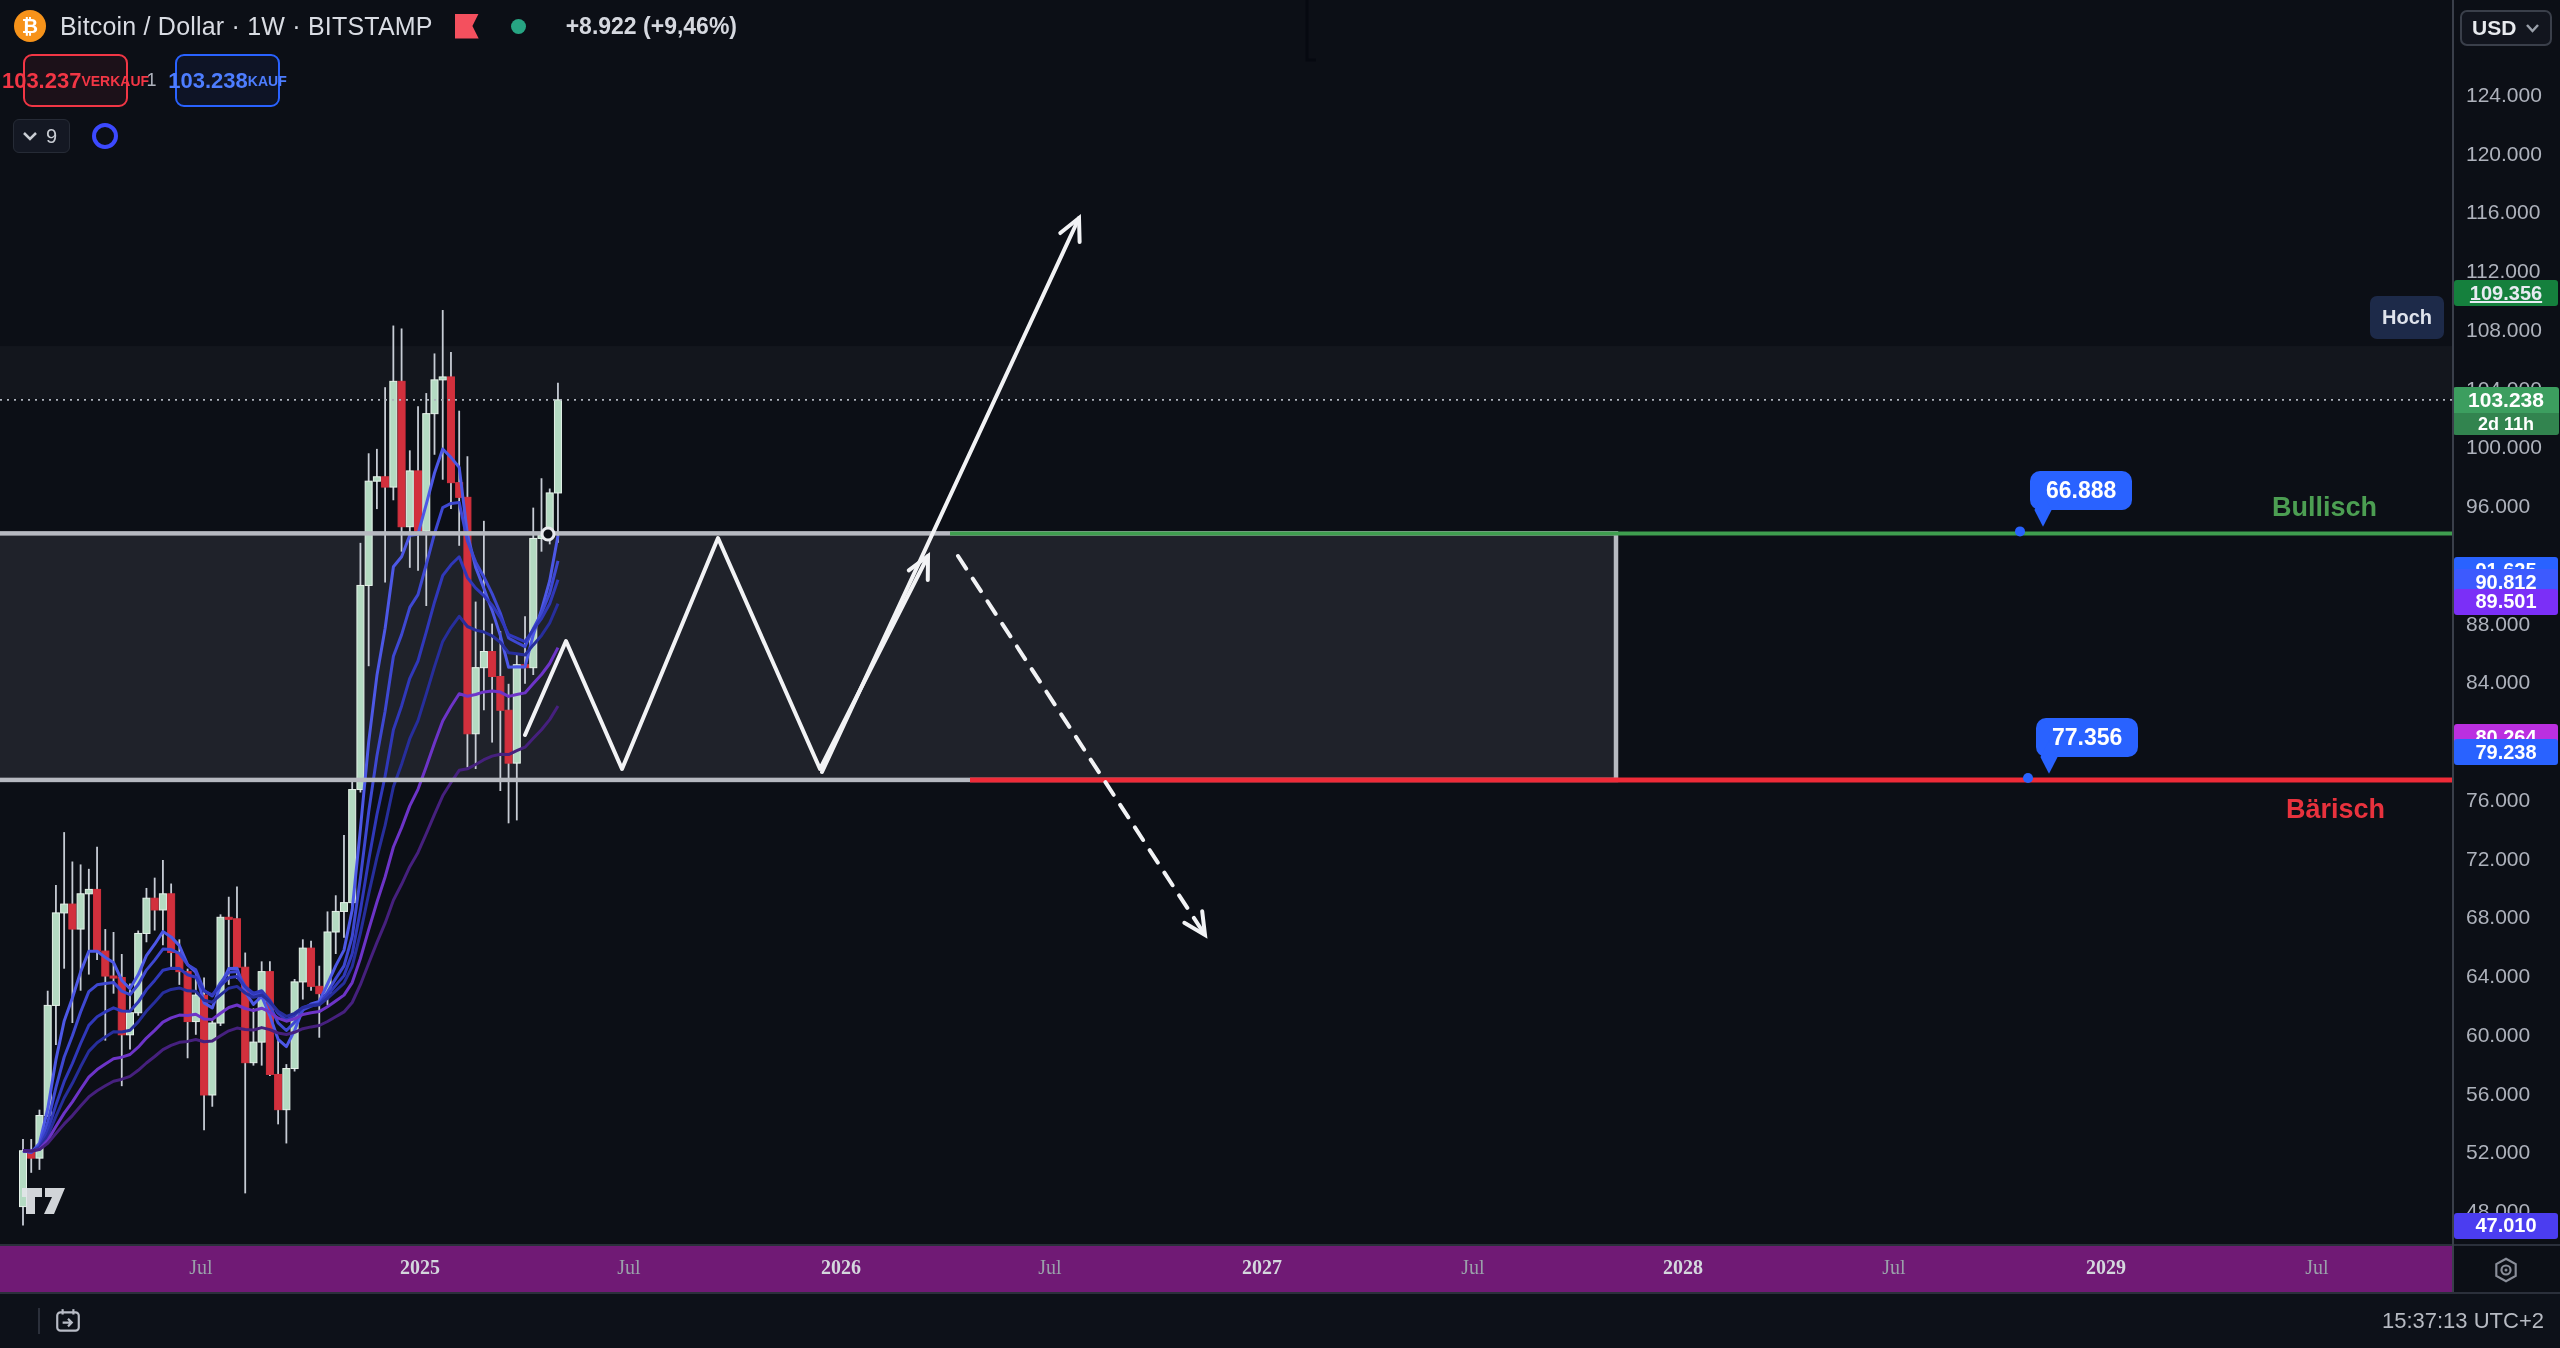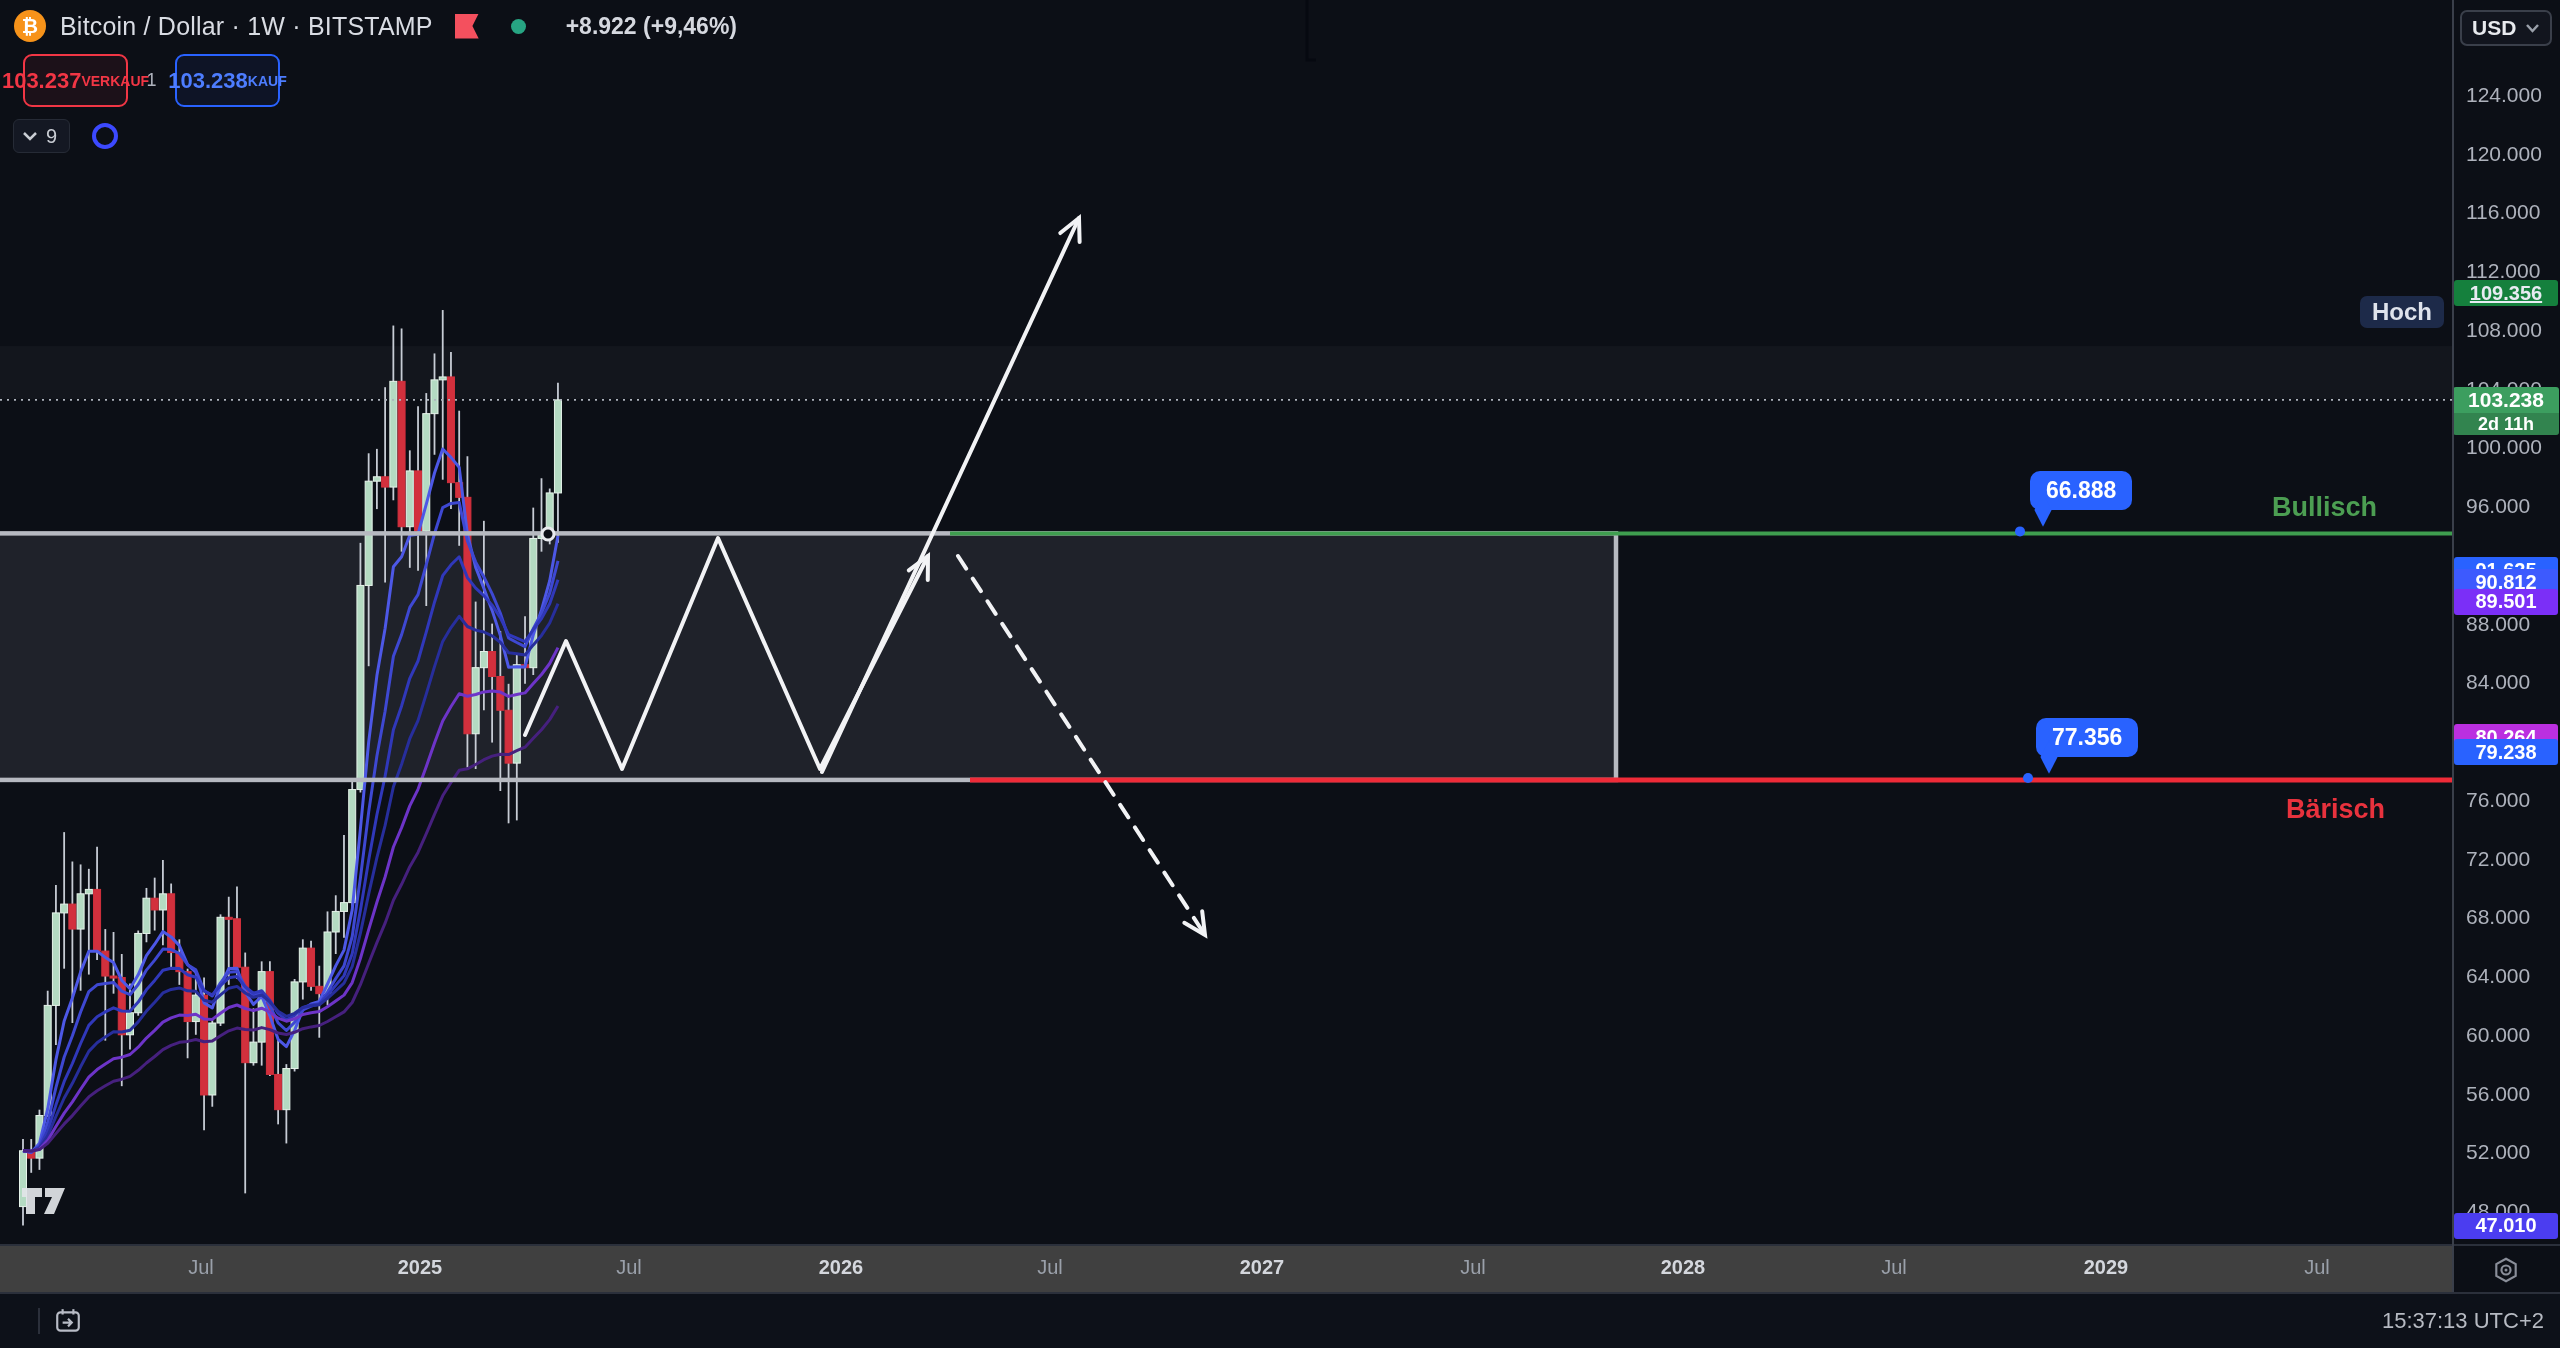--- a/index.html
+++ b/index.html
@@ -32,36 +32,36 @@
   .ring-icon{width:18px;height:18px;border:4px solid #3c49ff;border-radius:50%;}
   
   #tv-watermark{position:absolute;left:20px;top:1184px;opacity:.92;z-index:5;}
   
   .callout{position:absolute;background:#2962ff;color:#fff;font-size:23px;font-weight:700;
            padding:6px 16px;border-radius:10px;z-index:25;}
   .callout::after{content:"";position:absolute;left:4px;bottom:-9px;width:18px;height:18px;background:#2962ff;
                   transform:rotate(45deg) skew(18deg,18deg);z-index:-1;}
   #label-bullisch{position:absolute;font-size:27px;font-weight:700;color:#4c9e52;z-index:25;}
   #label-baerisch{position:absolute;font-size:27px;font-weight:700;color:#e8323d;z-index:25;}
-  #hoch-label{position:absolute;right:8px;background:rgba(32,45,78,.92);color:#dfe3ec;font-size:24px;font-weight:600;
-              padding:2px 12px;border-radius:7px;z-index:25;}
+  #hoch-label{position:absolute;right:8px;background:rgba(32,45,78,.92);color:#dfe3ec;font-size:20px;font-weight:600;
+              padding:10px 12px;border-radius:7px;z-index:25;}
   
   #price-axis{position:absolute;left:2452px;top:0;width:108px;height:1244px;background:#0c0f16;z-index:20;}
   #axis-vline{position:absolute;left:2452px;top:0;width:2px;height:1292px;background:#3a3f4a;z-index:21;}
   #currency-box{position:absolute;left:8px;top:10px;width:92px;height:36px;border:2px solid #3a3f4a;border-radius:7px;
                 background:#12151e;display:flex;align-items:center;justify-content:space-between;padding:0 10px;box-sizing:border-box;}
   #currency-box span{font-size:21px;font-weight:700;color:#e8eaee;}
   .ptick{position:absolute;left:14px;font-size:21px;font-weight:500;color:#aeb2bc;white-space:nowrap;}
   .pbadge{position:absolute;left:2px;width:104px;height:26px;display:flex;align-items:center;justify-content:center;
           font-size:20px;font-weight:700;border-radius:3px;z-index:3;}
   #current-badge{position:absolute;left:1px;width:106px;z-index:4;border-radius:3px;overflow:hidden;text-align:center;color:#fff;}
   #current-badge .cur-val{font-size:21px;font-weight:700;line-height:26px;}
   #current-badge .cur-cnt{font-size:18px;font-weight:600;line-height:22px;background:rgba(0,0,0,.16);}
   
-  #time-axis{position:absolute;left:0;top:1244px;width:2452px;height:48px;background:#404040;border-top:2px solid #2b303b;}
+  #time-axis{position:absolute;left:0;top:1244px;width:2452px;height:48px;background:#701a75;border-top:2px solid #2b303b;font-family:Liberation Serif, serif;}
   .ttick{position:absolute;top:10px;transform:translateX(-50%);font-size:20px;color:#9aa0aa;}
   .ttick.year{color:#d4d7dd;font-weight:700;}
   #axis-corner{position:absolute;left:2452px;top:1244px;width:108px;height:48px;background:#0c0f16;border-top:2px solid #2b303b;
                display:flex;align-items:center;justify-content:center;}
   
   #toolbar{position:absolute;left:0;top:1292px;width:2560px;height:56px;background:#0d1119;border-top:2px solid #2b303b;
            display:flex;align-items:center;box-sizing:border-box;padding:0 16px 0 24px;}
   .range-btn{font-size:20px;color:#b8bcc6;padding:4px 11px;border-radius:6px;cursor:pointer;}
   .tb-sep{width:2px;height:26px;background:#2b303b;margin:0 14px;}
   #clock{margin-left:auto;font-size:22px;color:#b6bac2;}

